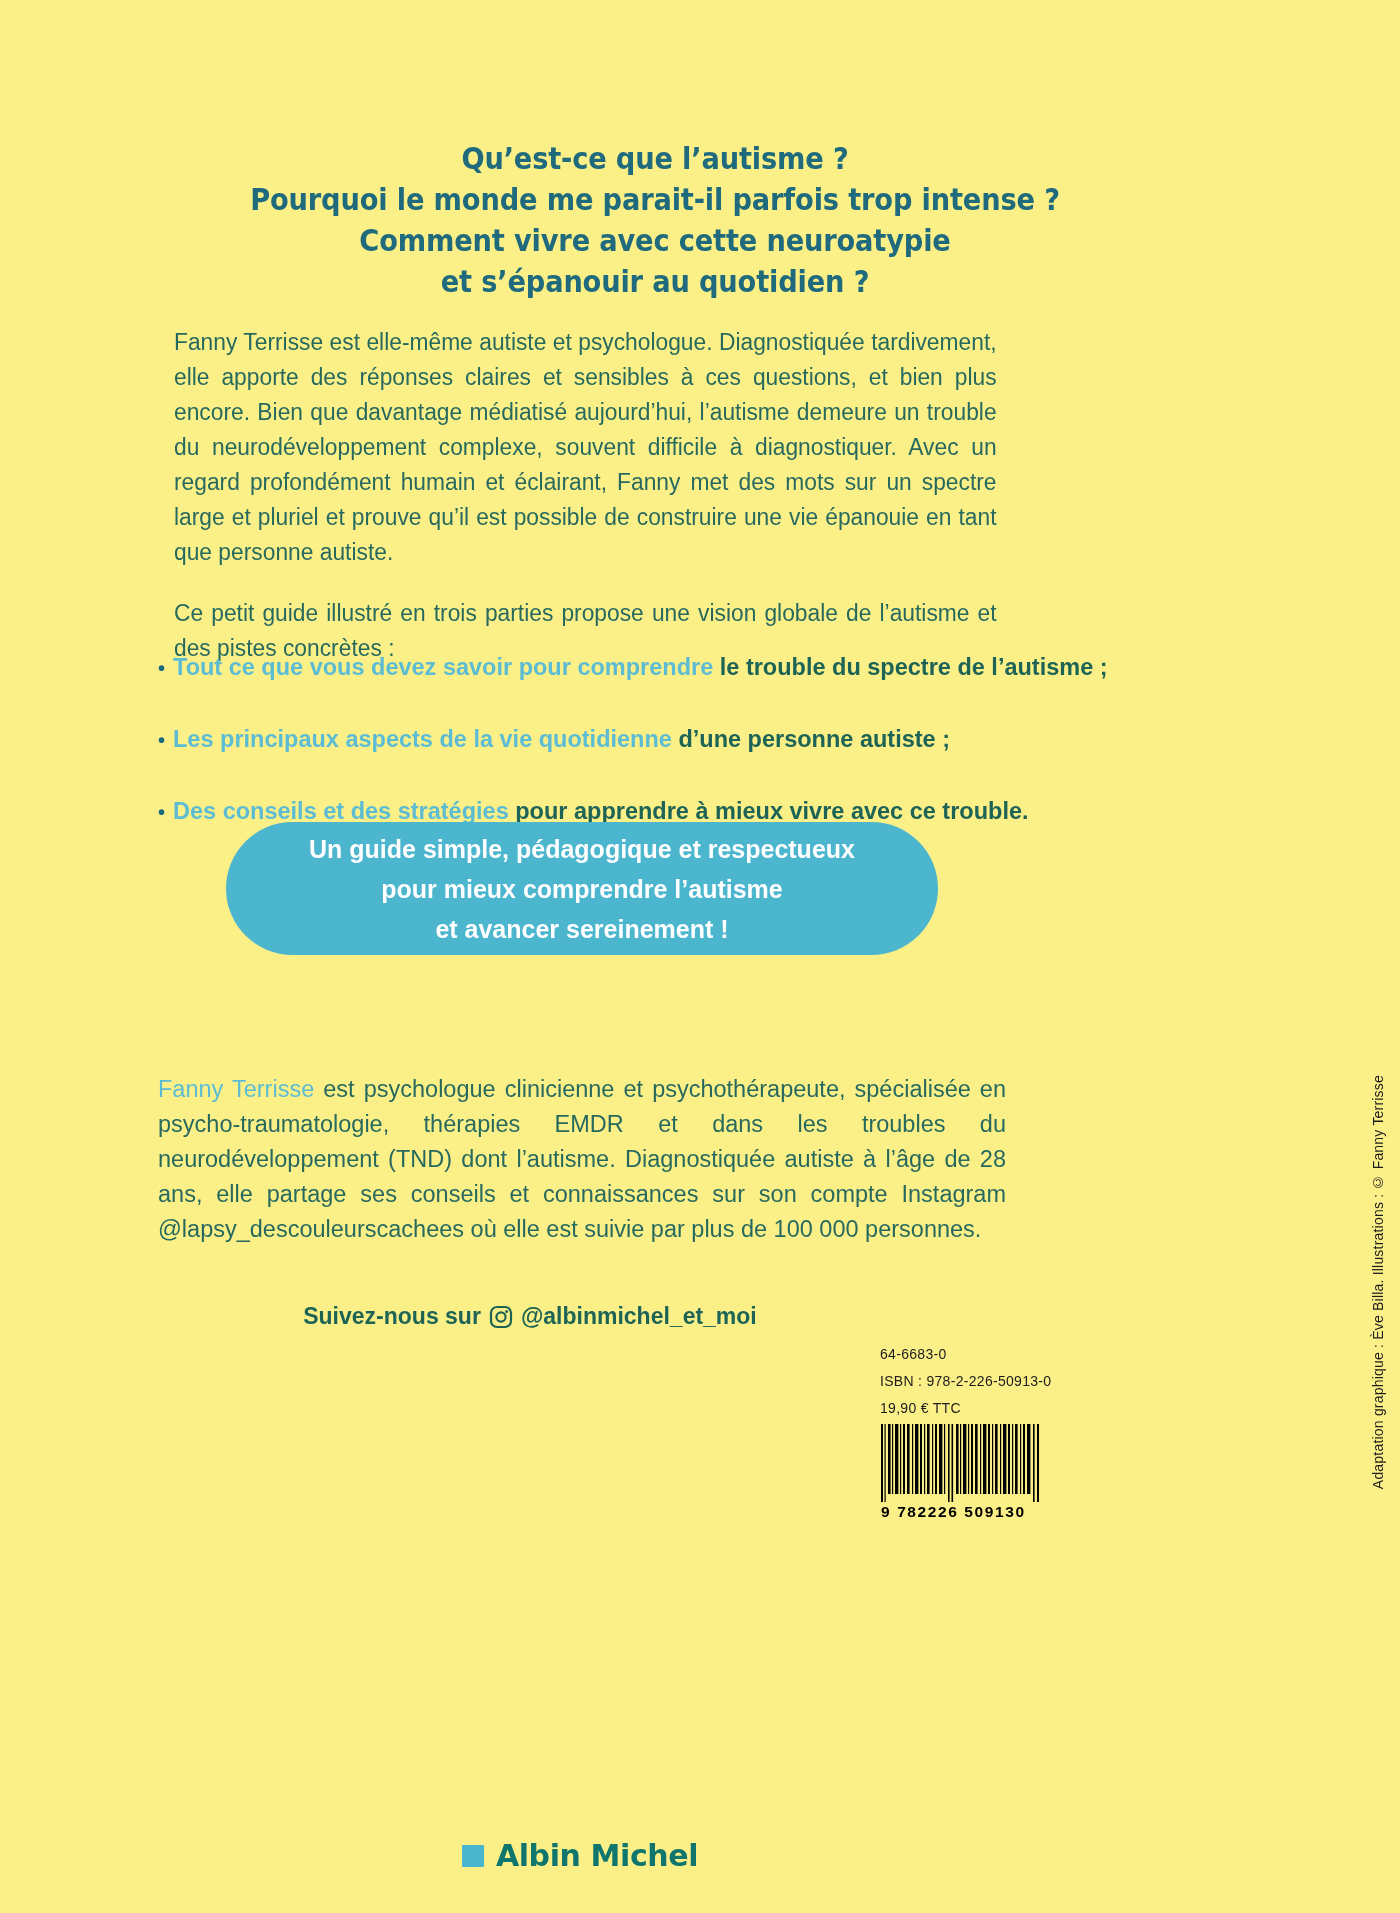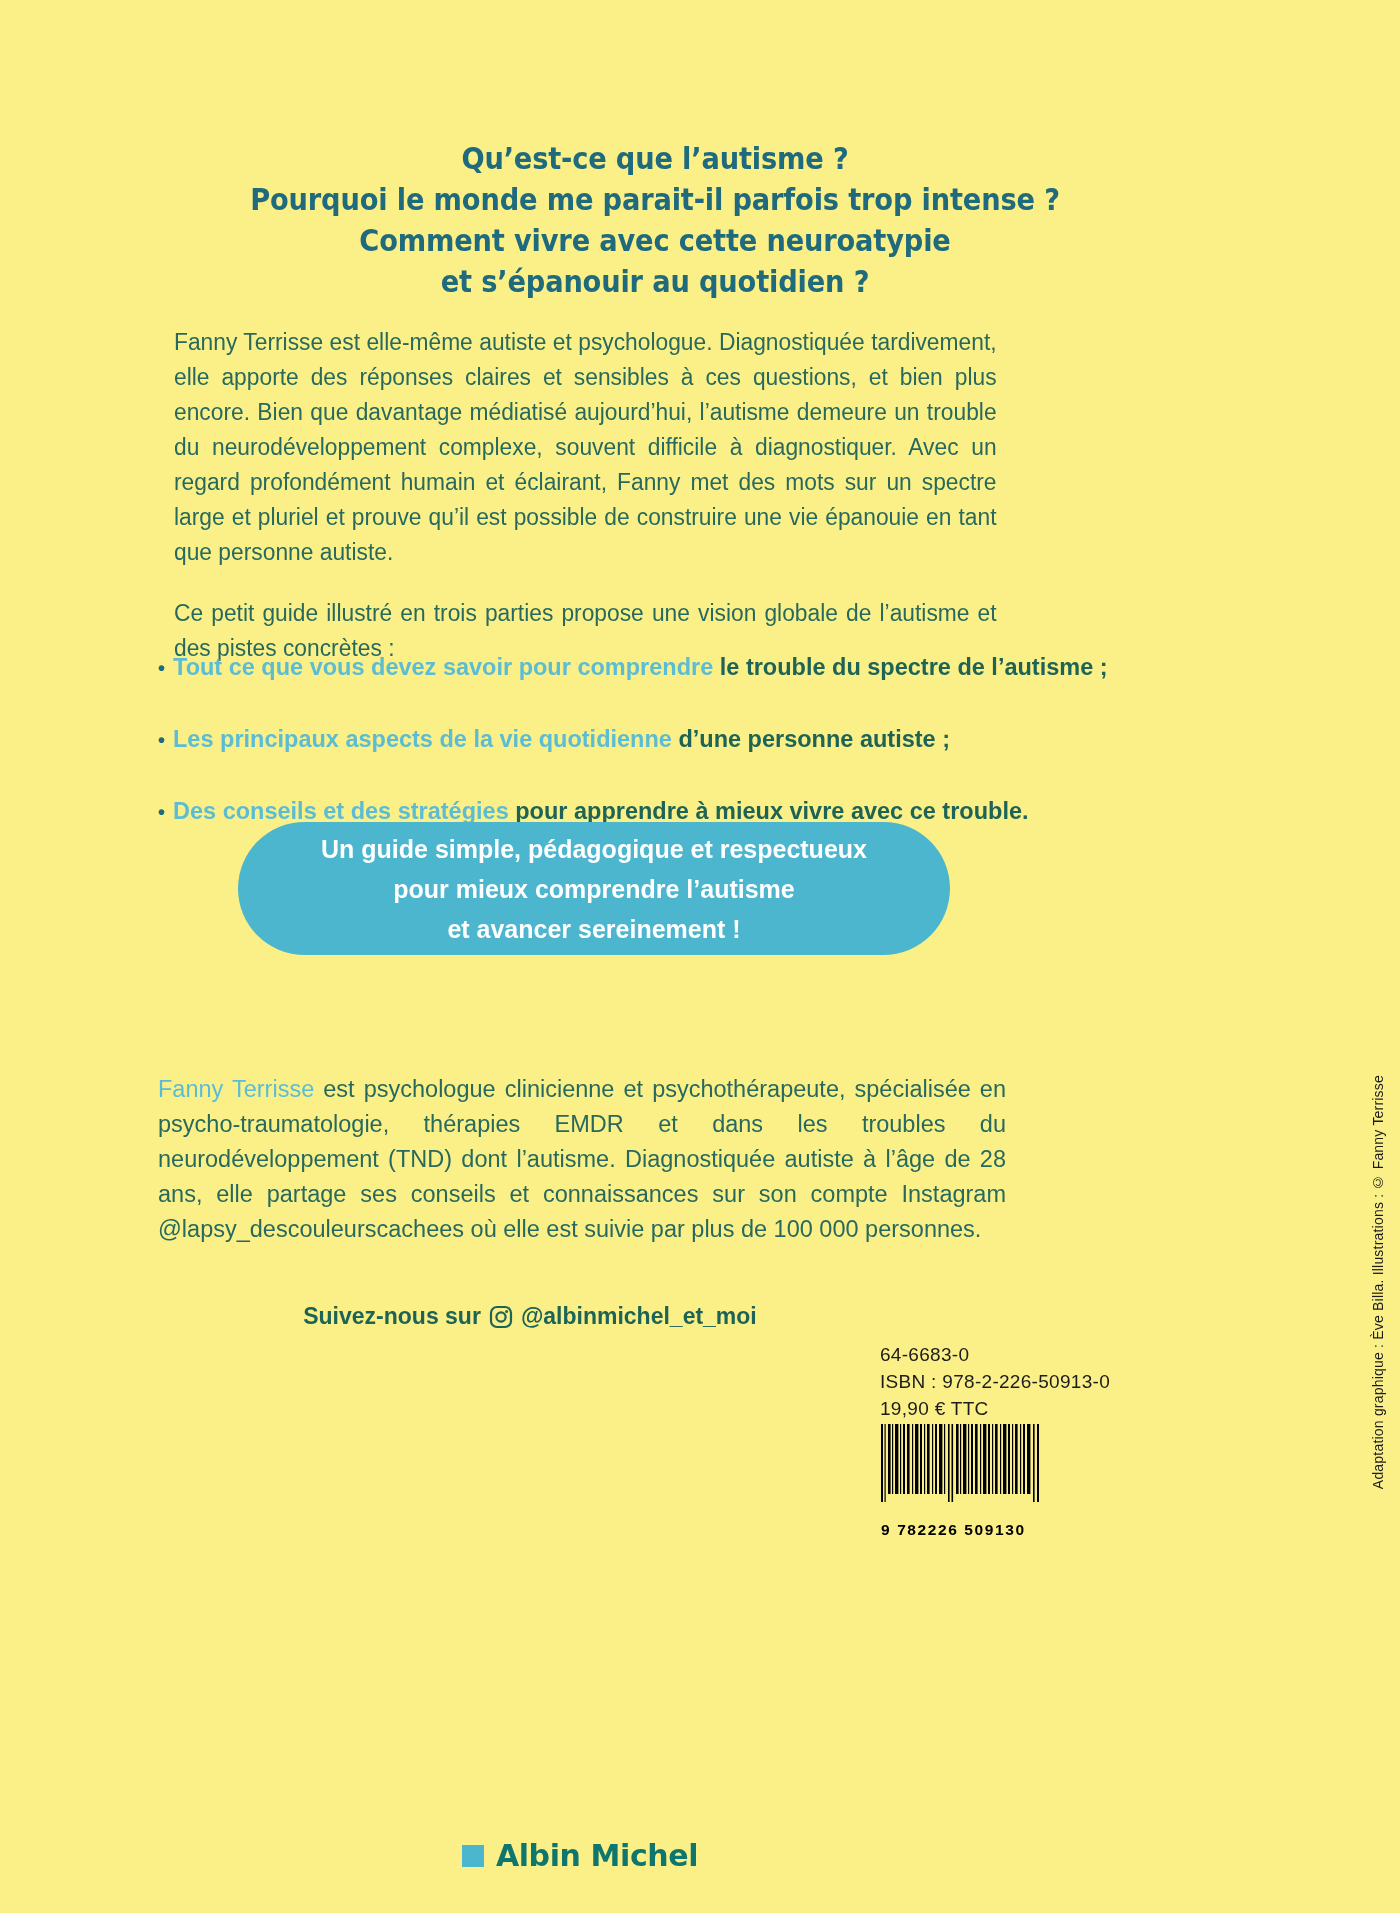--- a/index.html
+++ b/index.html
@@ -82,21 +82,21 @@
     font-size: 20px;
     margin-right: 8px;
     line-height: 1;
   }
   .bullet-hl { color: #5cbcd4; font-weight: bold; }
   .bullet-rest { color: #1d6356; font-weight: bold; margin-top: 16px; }
 
   
   .pill {
     position: absolute;
-    left: 238px;
+    left: 226px;
     top: 822px;
     width: 712px;
     height: 133px;
     background: #4cb6cf;
     border-radius: 70px;
     color: #ffffff;
     display: flex;
     flex-direction: column;
     align-items: center;
     justify-content: center;
@@ -142,39 +142,39 @@
     vertical-align: middle;
   }
 
   
   .isbn-block {
     position: absolute;
     left: 880px;
     top: 1341px;
     color: #1c1c1c;
     font-family: "Liberation Sans", sans-serif;
-    font-size: 19px;
+    font-size: 14px;
     line-height: 27px;
     letter-spacing: 0.3px;
   }
 
   
   .barcode-wrap {
     position: absolute;
     left: 881px;
     top: 1424px;
     width: 160px;
   }
   .barcode {
     width: 160px;
     height: 78px;
     display: block;
   }
   .barcode-digits {
-    margin-top: 19px;
+    margin-top: 1px;
     width: 160px;
     color: #000;
     font-size: 15.5px;
     font-weight: bold;
     letter-spacing: 1.6px;
     font-family: "Liberation Sans", sans-serif;
     white-space: nowrap;
   }
 
   

